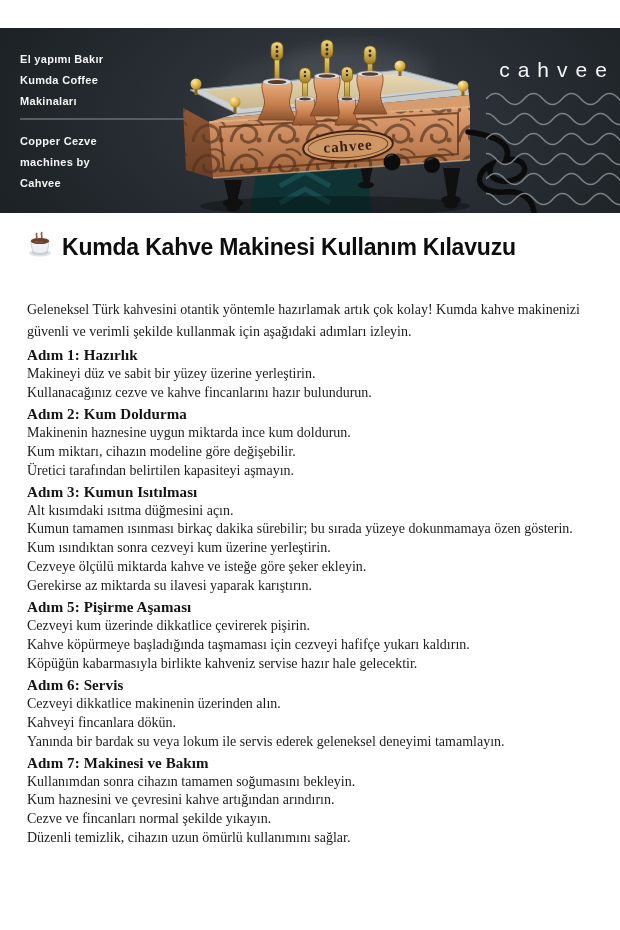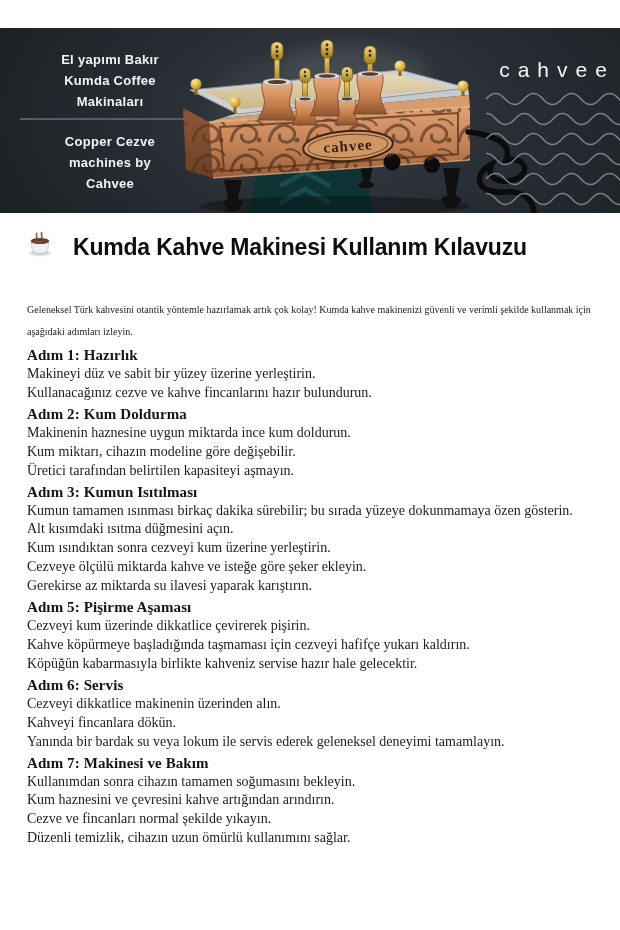--- a/index.html
+++ b/index.html
@@ -5,34 +5,34 @@
   html,body{margin:0;padding:0;background:#ffffff;}
   .page{position:relative;width:620px;height:930px;background:#ffffff;overflow:hidden;
         font-family:"Liberation Serif",serif;color:#1c1c1c;}
 
   
   .hero{position:absolute;left:0;top:28px;width:620px;height:185px;overflow:hidden;
         background:radial-gradient(ellipse 430px 250px at 54% 48%, #363c42 0%, #262c31 48%, #181d21 100%);}
   .hero-photo{position:absolute;left:0;top:0;}
   .hero-text{position:absolute;left:20px;top:21px;width:180px;
         font-family:"Liberation Sans",sans-serif;font-weight:700;color:#f3f4f4;
-        font-size:13px;line-height:21px;letter-spacing:.3px;text-align:center;}
+        font-size:11px;line-height:21px;letter-spacing:.3px;}
   .hero-divider{width:166px;height:0;border-top:2px solid #565d63;margin:6px 0 11px 0;}
   .brand{position:absolute;left:483px;top:30px;width:140px;text-align:center;
         font-family:"Liberation Sans",sans-serif;font-weight:400;font-size:21px;
         letter-spacing:8px;text-indent:8px;color:#f5f6f7;}
   .waves{position:absolute;left:486px;top:64px;}
 
   
   .main{position:absolute;left:27px;top:231px;width:584px;}
-  .doc-title{display:flex;align-items:center;gap:20px;margin:0 0 36px 0;
+  .doc-title{display:flex;align-items:center;gap:9px;margin:0 0 36px 0;
         font-family:"Liberation Sans",sans-serif;font-weight:700;font-size:23px;
         line-height:28px;color:#0d0d0d;letter-spacing:-.2px;}
   .doc-title .emoji{flex:0 0 auto;display:inline-block;}
-  .intro{font-size:10px;line-height:21.5px;margin:0 0 4px 0;}
+  .intro{font-size:14px;line-height:21.5px;margin:0 0 4px 0;}
   .step-h{font-family:"Liberation Serif",serif;font-weight:700;font-size:15px;
         line-height:18px;margin:2px 0 1px 0;color:#141414;letter-spacing:.1px;}
   .step-p{font-size:14px;line-height:18.9px;margin:0;}
 </style>
 </head>
 <body>
 
 <div class="page">
 
   <div class="hero">
@@ -250,22 +250,22 @@
     <h2 class="step-h">Adım 1: Hazırlık</h2>
     <p class="step-p">Makineyi düz ve sabit bir yüzey üzerine yerleştirin.</p>
     <p class="step-p">Kullanacağınız cezve ve kahve fincanlarını hazır bulundurun.</p>
 
     <h2 class="step-h">Adım 2: Kum Doldurma</h2>
     <p class="step-p">Makinenin haznesine uygun miktarda ince kum doldurun.</p>
     <p class="step-p">Kum miktarı, cihazın modeline göre değişebilir.</p>
     <p class="step-p">Üretici tarafından belirtilen kapasiteyi aşmayın.</p>
 
     <h2 class="step-h">Adım 3: Kumun Isıtılması</h2>
+    <p class="step-p">Alt kısımdaki ısıtma düğmesini açın.</p>
     <p class="step-p">Kumun tamamen ısınması birkaç dakika sürebilir; bu sırada yüzeye dokunmamaya özen gösterin.</p>
-    <p class="step-p">Alt kısımdaki ısıtma düğmesini açın.</p>
 
     <p class="step-p">Kum ısındıktan sonra cezveyi kum üzerine yerleştirin.</p>
     <p class="step-p">Cezveye ölçülü miktarda kahve ve isteğe göre şeker ekleyin.</p>
     <p class="step-p">Gerekirse az miktarda su ilavesi yaparak karıştırın.</p>
 
     <h2 class="step-h">Adım 5: Pişirme Aşaması</h2>
     <p class="step-p">Cezveyi kum üzerinde dikkatlice çevirerek pişirin.</p>
     <p class="step-p">Kahve köpürmeye başladığında taşmaması için cezveyi hafifçe yukarı kaldırın.</p>
     <p class="step-p">Köpüğün kabarmasıyla birlikte kahveniz servise hazır hale gelecektir.</p>
 

